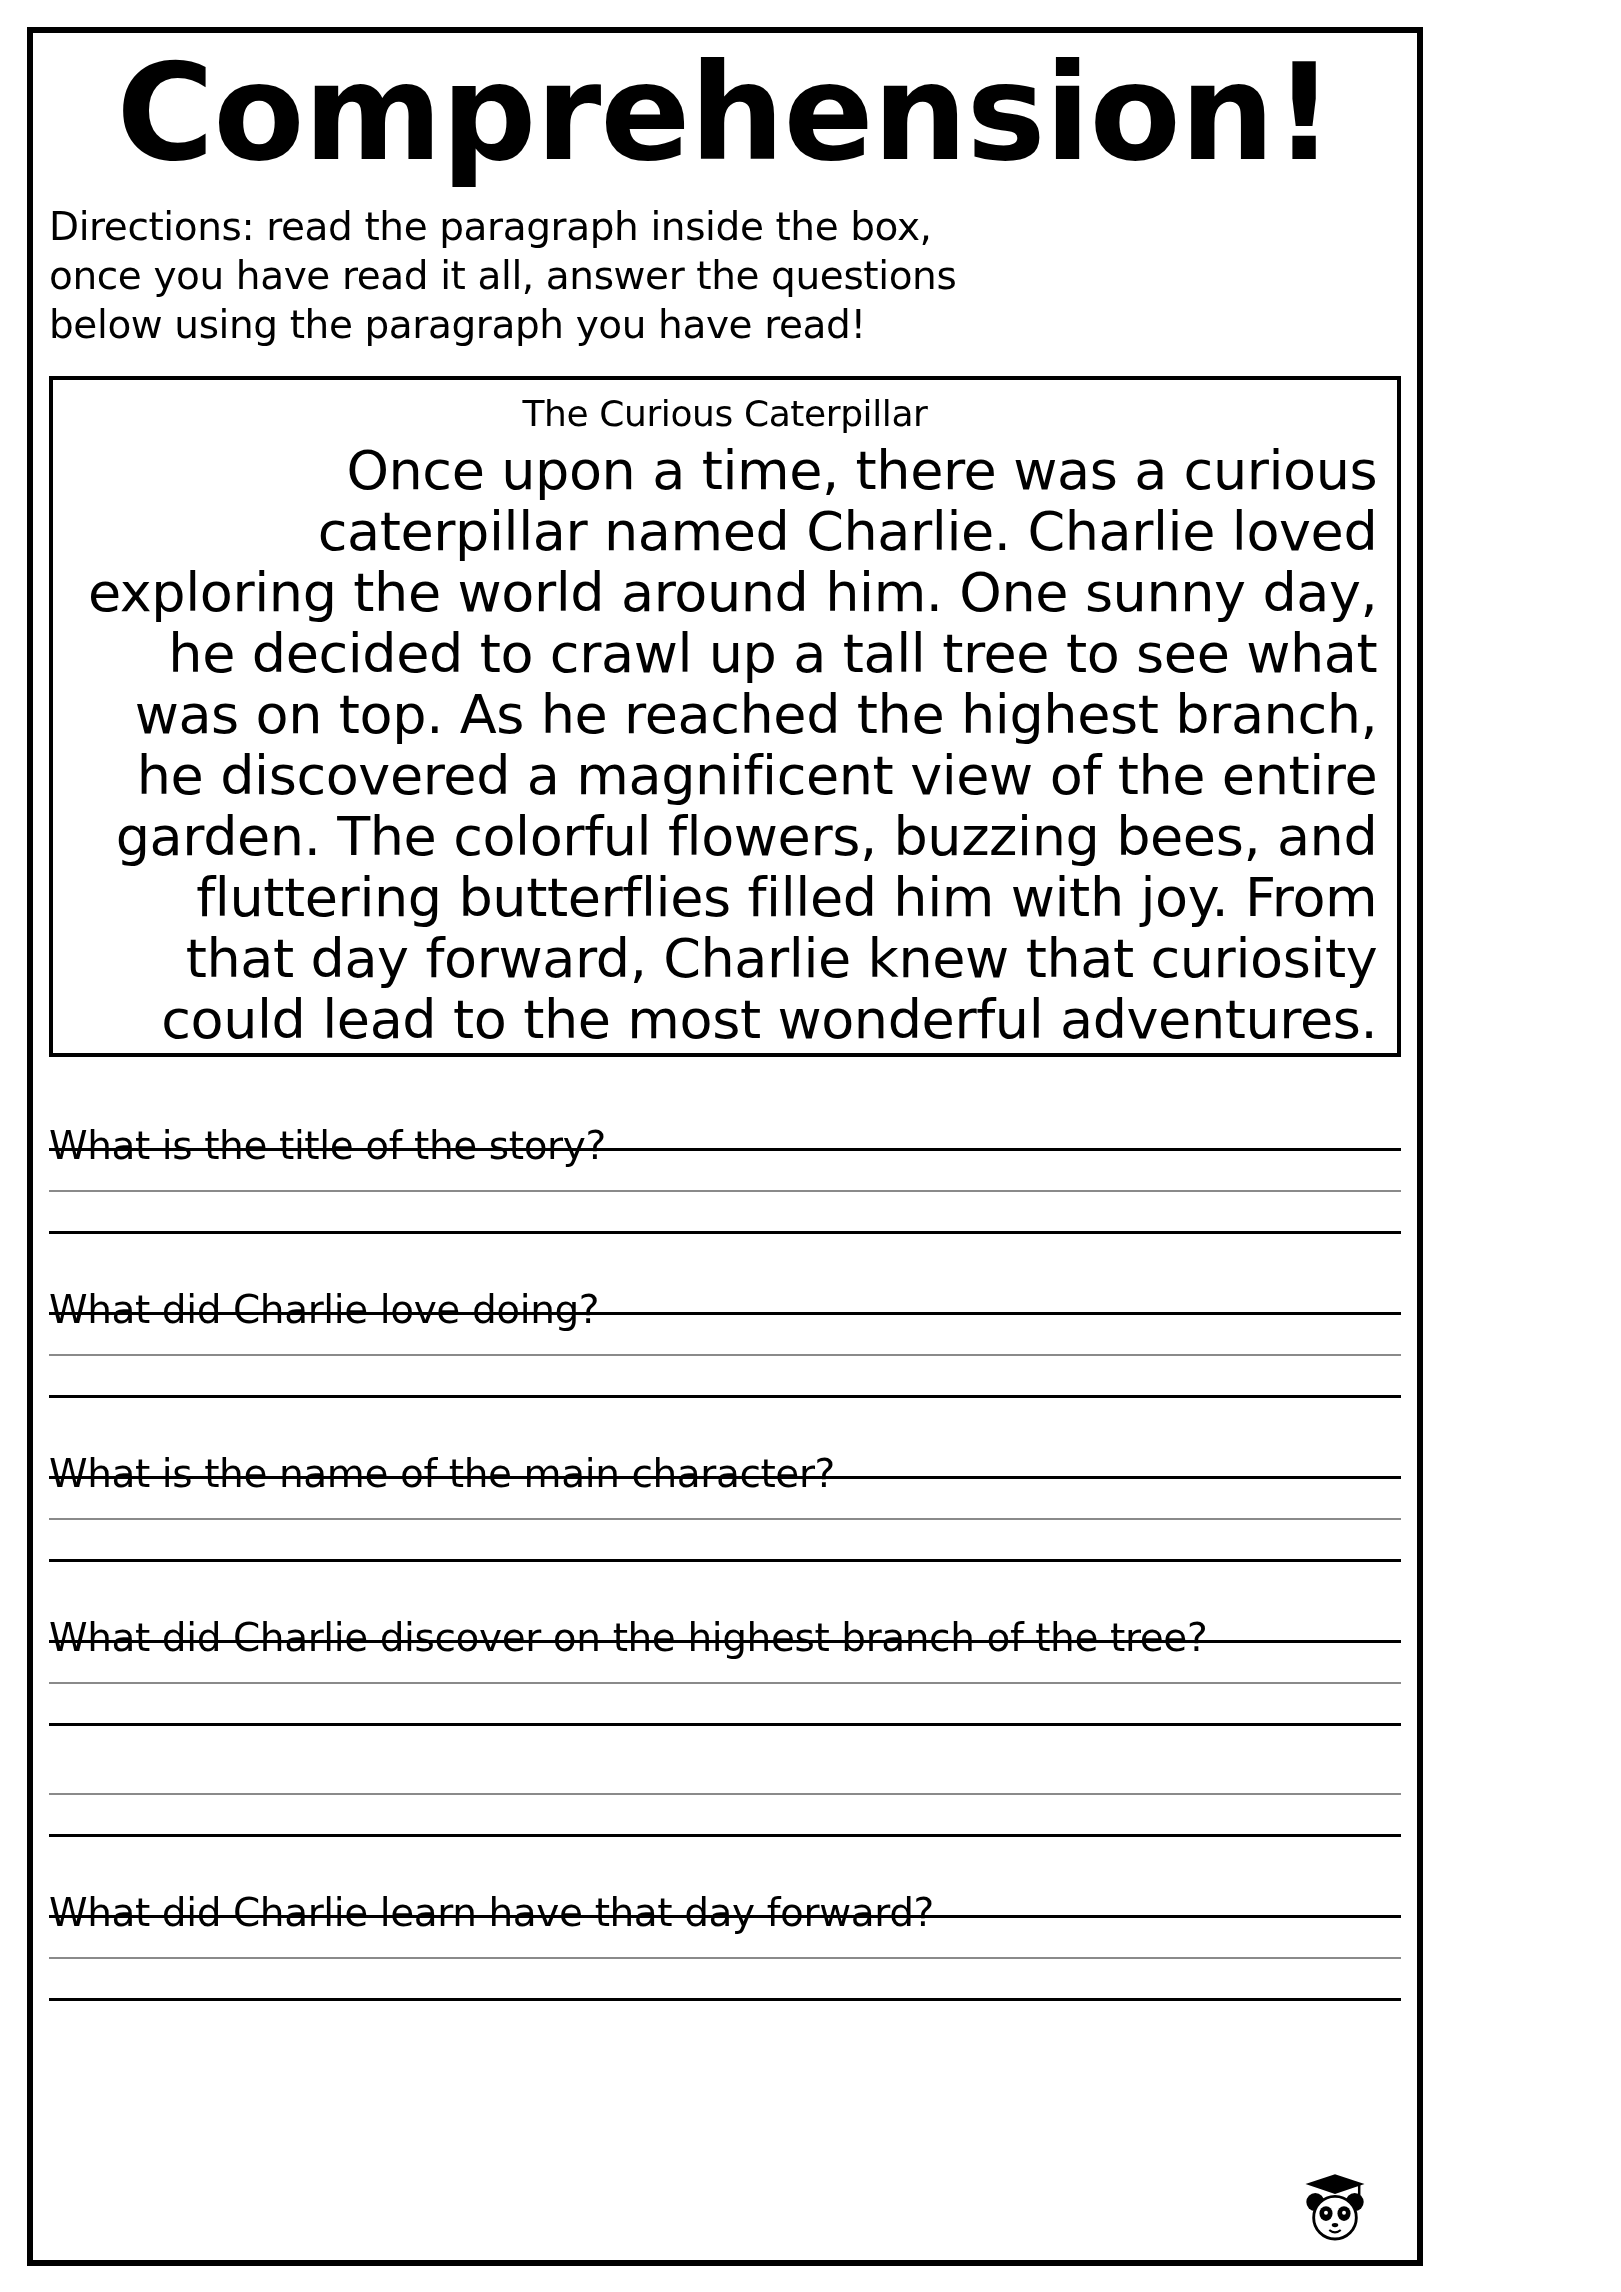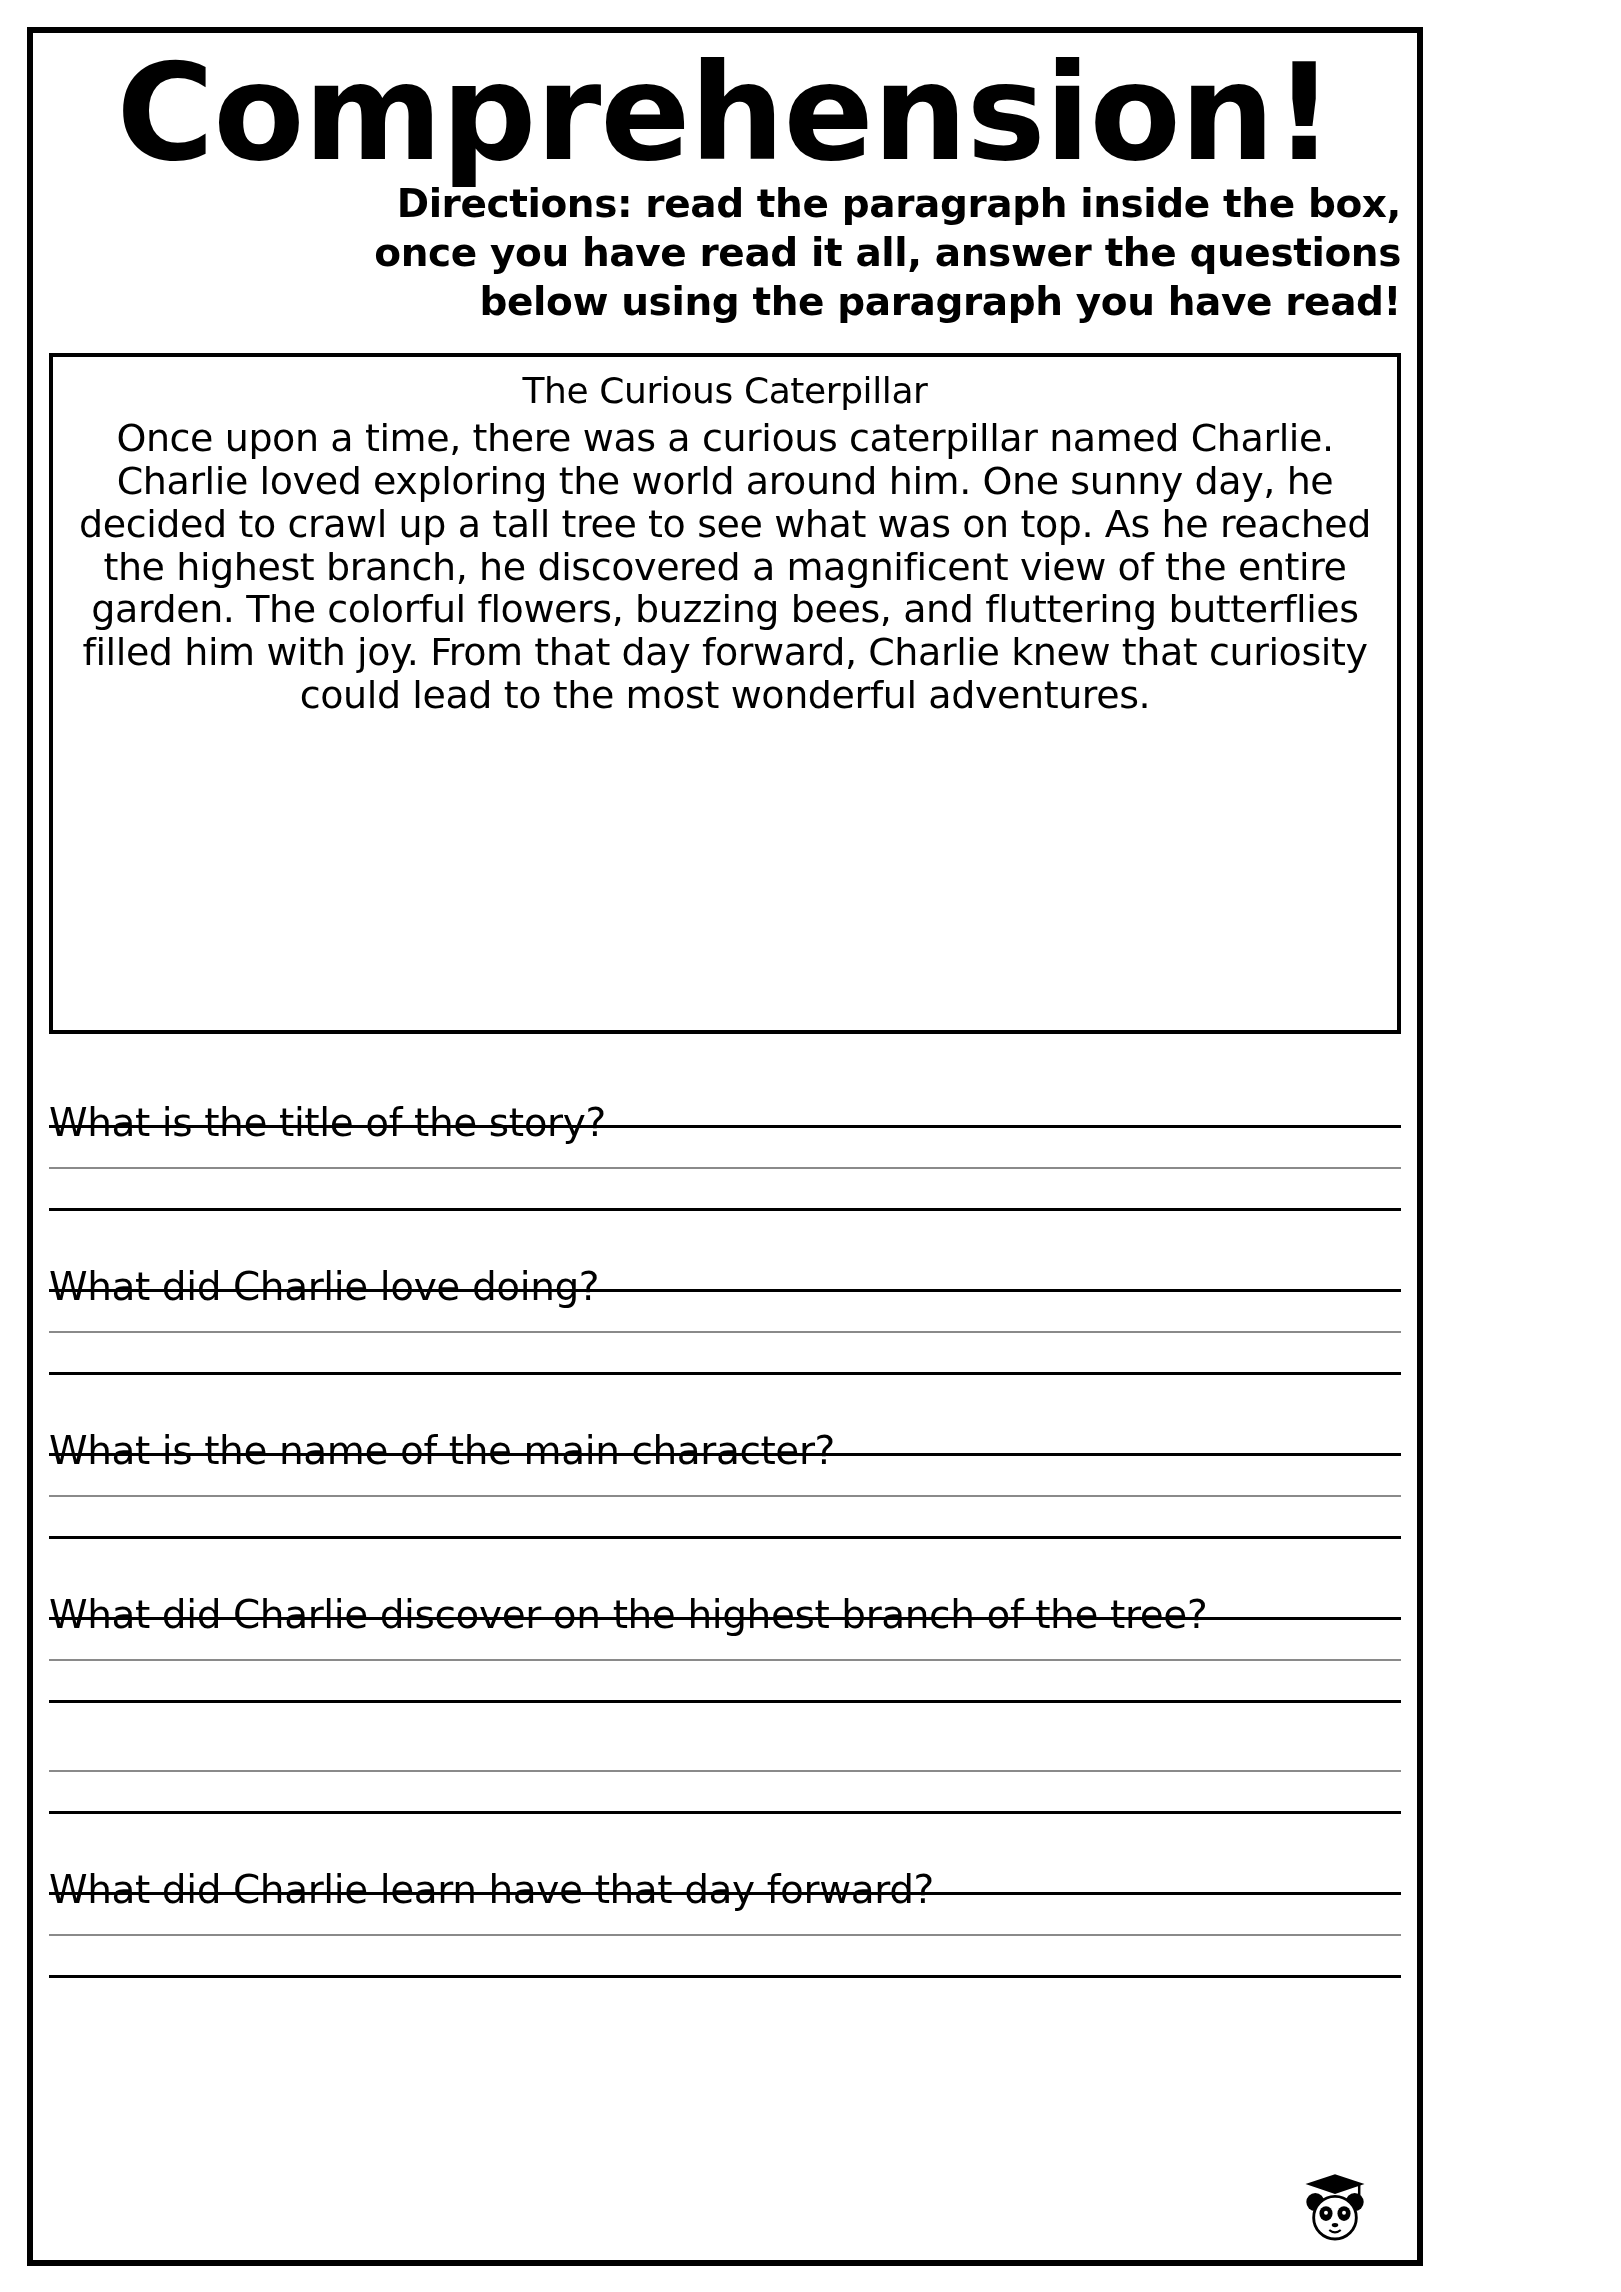--- a/index.html
+++ b/index.html
@@ -46,48 +46,48 @@
     font-weight: bold;
     font-size: 133px;
     line-height: 1.0;
     letter-spacing: -0.9px;
     margin: 7.2px 0 0 0;
     white-space: nowrap;
   }
 
   
   .directions {
-    text-align: right;
+    text-align: left;
     font-size: 39px;
     line-height: 1.25;
-    letter-spacing: -0.4px;
-    font-weight: bold;
+    margin-top: 23px;
+    letter-spacing: -0.4px;
   }
   .directions div { white-space: nowrap; }
 
   
   .passage-box {
     margin-top: 27px;
     border: 4.5px solid #000000;
     box-sizing: border-box;
     height: 681px;
     padding: 12.5px 19.7px 9px 19.7px;
   }
   .passage-title {
     text-align: center;
     font-size: 36px;
     line-height: 1.15;
     letter-spacing: -0.4px;
     margin-bottom: 5.4px;
   }
   .passage-body {
-    font-size: 38px;
+    font-size: 54px;
     line-height: 1.13;
     letter-spacing: -0.4px;
-    text-align: center;
+    text-align: right;
   }
 
   
   .questions {
     margin-top: 41px;
   }
   .qblock {
     margin-bottom: 28px;
   }
   .qline {

